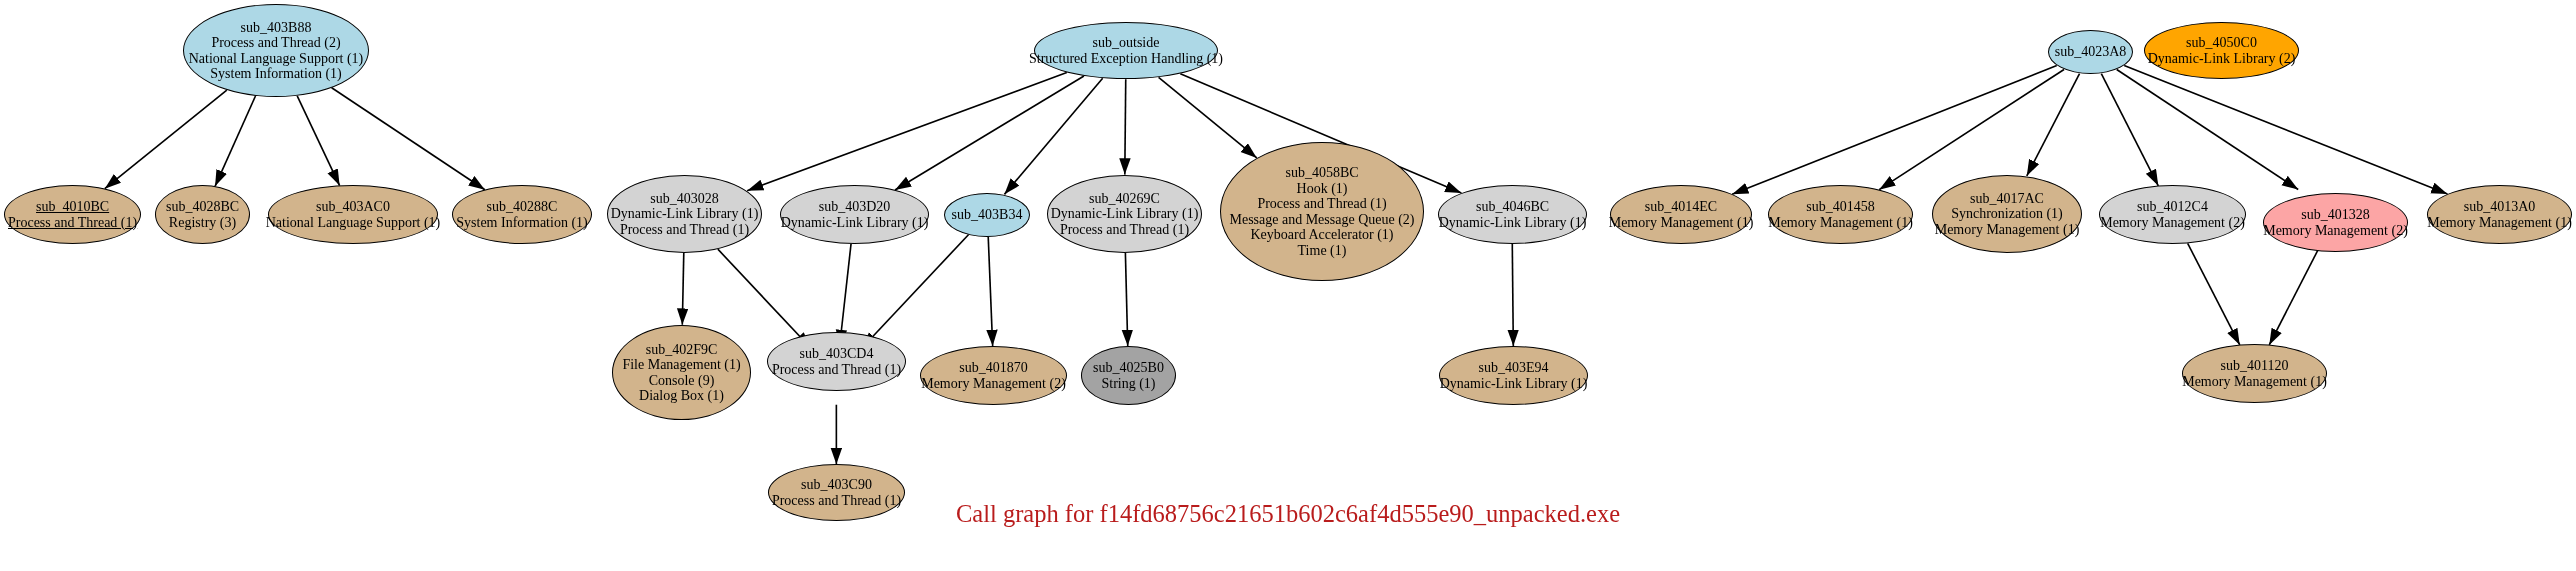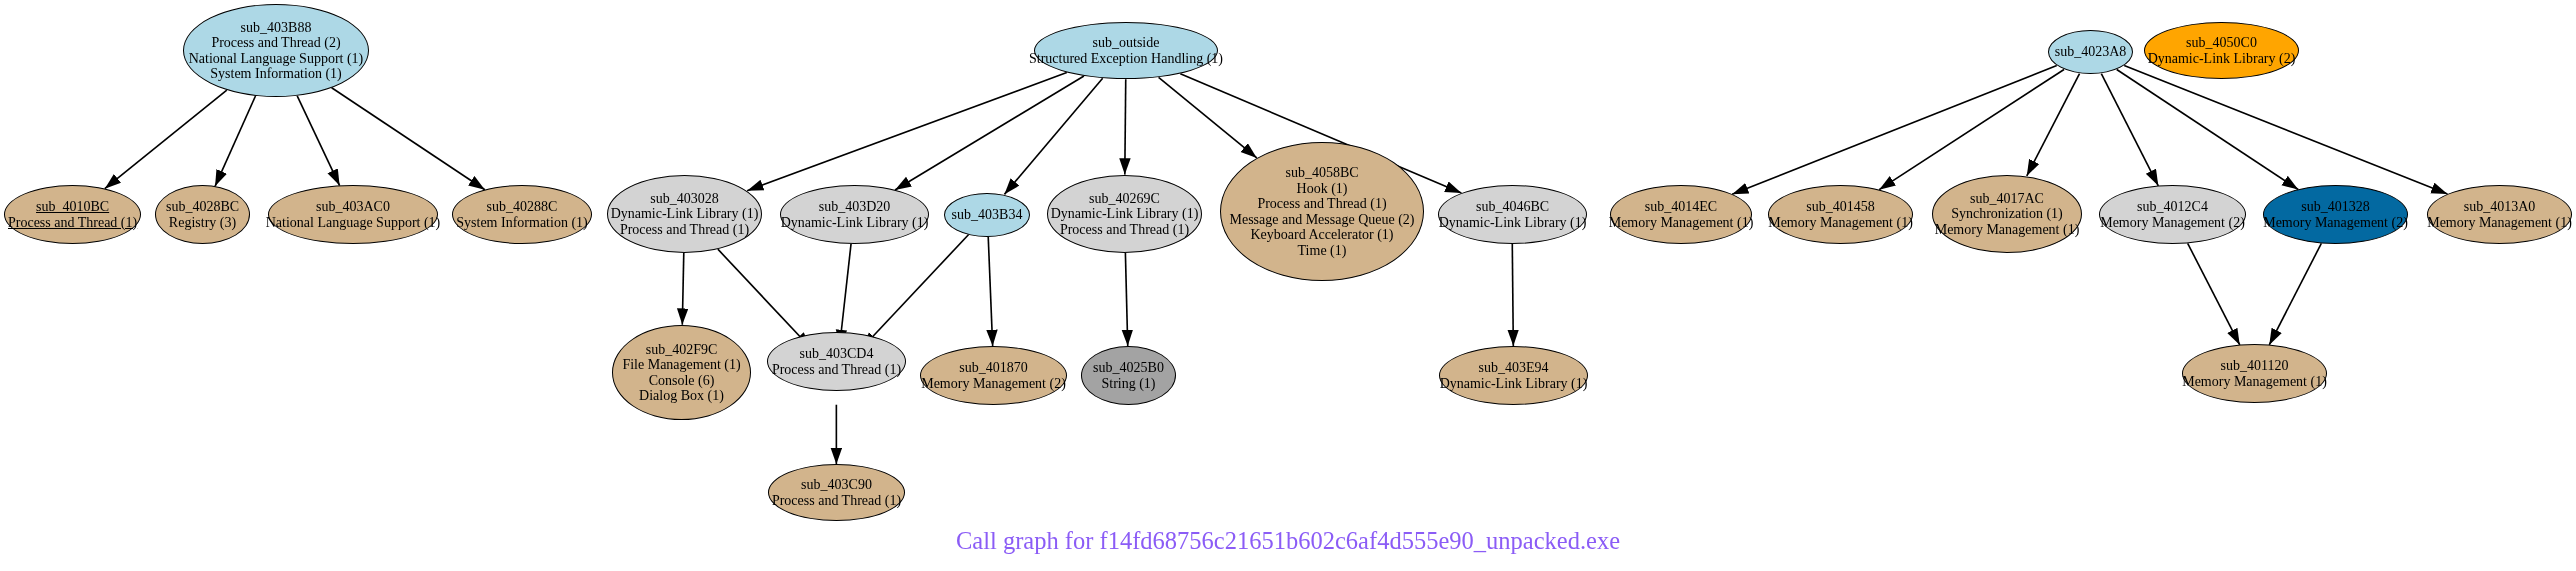--- a/index.html
+++ b/index.html
@@ -18,24 +18,24 @@
     border-radius:50%;
     display:flex;flex-direction:column;
     align-items:center;justify-content:center;
     text-align:center;
     font-size:14px;line-height:15.5px;
     color:#000;
     white-space:nowrap;
   }
   .node .node-line{pointer-events:none;}
   #graph-title{
-    position:absolute;left:0;top:527px;width:2576px;
+    position:absolute;left:0;top:500px;width:2576px;
     text-align:center;
     font-size:24.5px;
-    color:#8b5cf6;
+    color:#b91c1c;
   }
 </style>
 </head>
 <body>
 
 <div id="graph-canvas" style="background: rgb(255, 255, 255);">
   <svg id="edge-layer" xmlns="http://www.w3.org/2000/svg" viewBox="0 0 3157 701" width="2576" height="572">
     <defs>
       <marker id="arrowhead" markerWidth="11" markerHeight="8" refX="10" refY="3.5" orient="auto">
         <path d="M0,0 L10,3.5 L0,7 z" fill="#000"></path>
@@ -122,21 +122,21 @@
       <div class="node-line">Keyboard Accelerator (1)</div>
       <div class="node-line">Time (1)</div>
     </div>
     <div class="node" style="left: 1438px; top: 185px; width: 149px; height: 59px; background: rgb(211, 211, 211);">
       <div class="node-line">sub_4046BC</div>
       <div class="node-line">Dynamic-Link Library (1)</div>
     </div>
     <div class="node" style="left: 612px; top: 325px; width: 139px; height: 95px; background: rgb(210, 180, 140);">
       <div class="node-line">sub_402F9C</div>
       <div class="node-line">File Management (1)</div>
-      <div class="node-line">Console (6)</div>
+      <div class="node-line">Console (9)</div>
       <div class="node-line">Dialog Box (1)</div>
     </div>
     <div class="node" style="left: 767px; top: 332px; width: 139px; height: 59px; background: rgb(211, 211, 211);">
       <div class="node-line">sub_403CD4</div>
       <div class="node-line">Process and Thread (1)</div>
     </div>
     <div class="node" style="left: 920px; top: 346px; width: 147px; height: 59px; background: rgb(210, 180, 140);">
       <div class="node-line">sub_401870</div>
       <div class="node-line">Memory Management (2)</div>
     </div>
@@ -169,21 +169,21 @@
     </div>
     <div class="node" style="left: 1932px; top: 175px; width: 150px; height: 78px; background: rgb(210, 180, 140);">
       <div class="node-line">sub_4017AC</div>
       <div class="node-line">Synchronization (1)</div>
       <div class="node-line">Memory Management (1)</div>
     </div>
     <div class="node" style="left: 2099px; top: 185px; width: 147px; height: 59px; background: rgb(211, 211, 211);">
       <div class="node-line">sub_4012C4</div>
       <div class="node-line">Memory Management (2)</div>
     </div>
-    <div class="node" style="left: 2263px; top: 185px; width: 145px; height: 59px; background: #0369a1;">
+    <div class="node" style="left: 2263px; top: 193px; width: 145px; height: 59px; background: #fca5a5;">
       <div class="node-line">sub_401328</div>
       <div class="node-line">Memory Management (2)</div>
     </div>
     <div class="node" style="left: 2427px; top: 185px; width: 145px; height: 59px; background: rgb(210, 180, 140);">
       <div class="node-line">sub_4013A0</div>
       <div class="node-line">Memory Management (1)</div>
     </div>
     <div class="node" style="left: 2182px; top: 344px; width: 145px; height: 59px; background: rgb(210, 180, 140); align-items: center;">
       <div class="node-line">sub_401120</div>
       <div class="node-line">Memory Management (1)</div>

